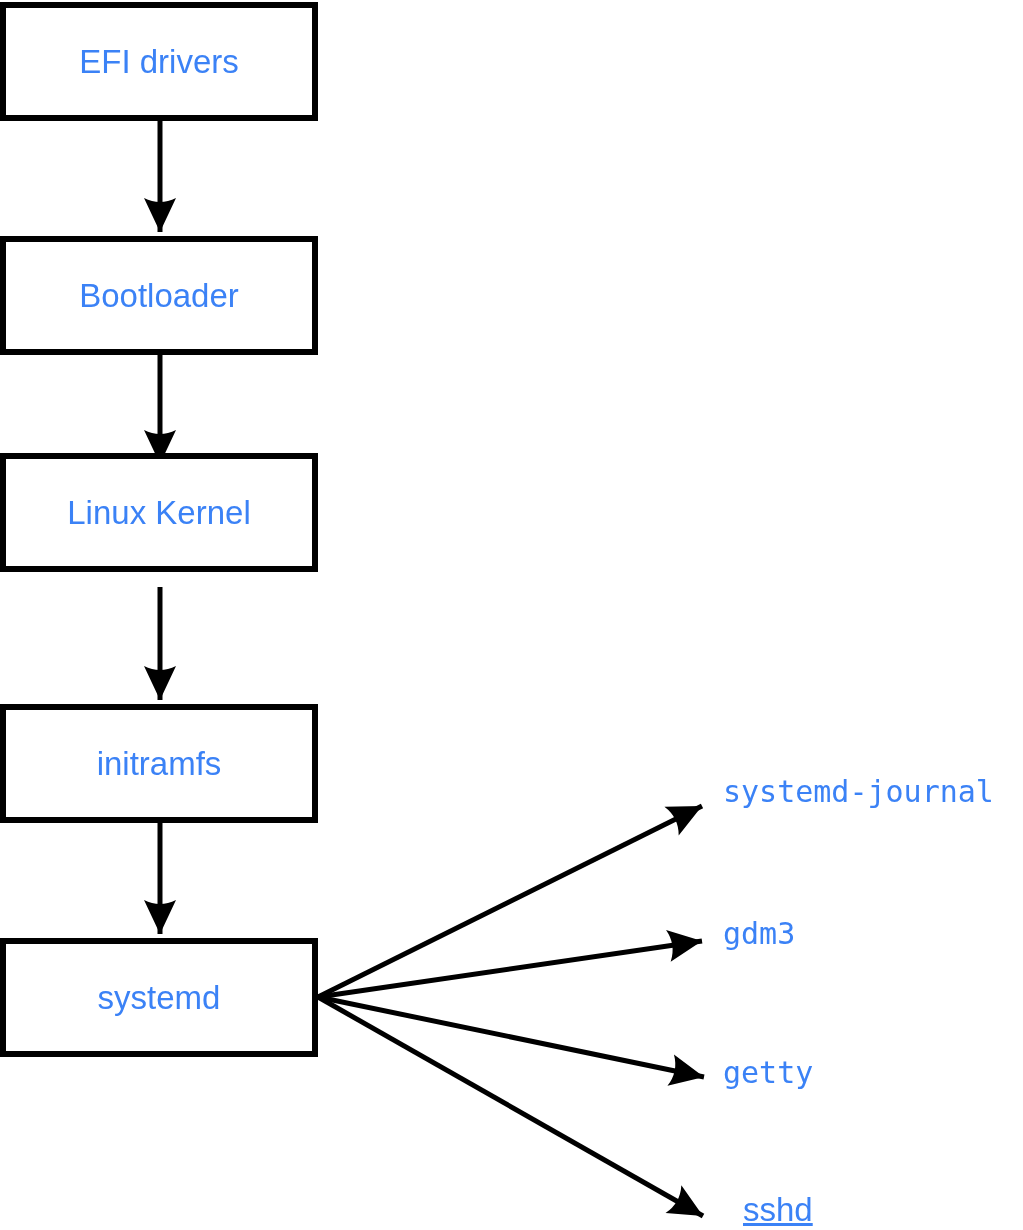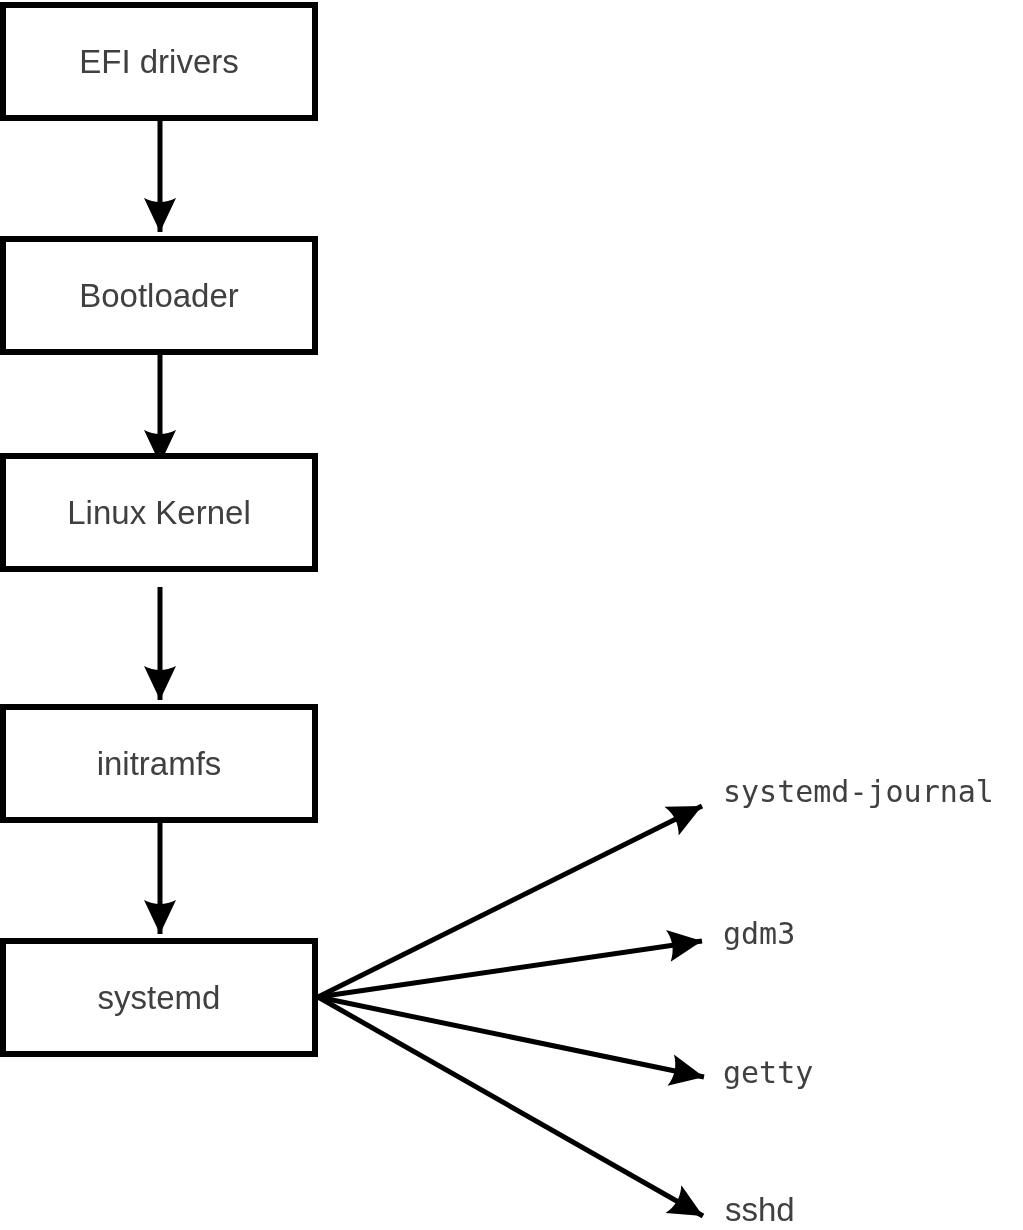--- a/index.html
+++ b/index.html
@@ -7,21 +7,21 @@
     padding: 0;
     background: #ffffff;
   }
   .canvas {
     position: relative;
     width: 1023px;
     height: 1230px;
     background: #ffffff;
     overflow: hidden;
     font-family: "Liberation Sans", sans-serif;
-    color: #404040;
+    color: #3b82f6;
   }
   .arrow-layer {
     position: absolute;
     left: 0;
     top: 0;
     width: 1023px;
     height: 1230px;
   }
   .node {
     position: absolute;
@@ -57,23 +57,24 @@
     font-family: "DejaVu Sans Mono", monospace;
     font-size: 30px;
     line-height: 1;
     white-space: nowrap;
   }
   .svc.s1 { top: 777px; }
   .svc.s2 { top: 919px; }
   .svc.s3 { top: 1058px; text-align: center; }
   .svc.s4 {
     top: 1193px;
-    left: 725px;
+    left: 743px;
     font-family: "Liberation Sans", sans-serif;
     font-size: 33px;
+    text-decoration: underline;
   }
   line {
     stroke: #000000;
     stroke-width: 5;
   }
 </style>
 </head>
 <body>
 
 <div class="canvas">

